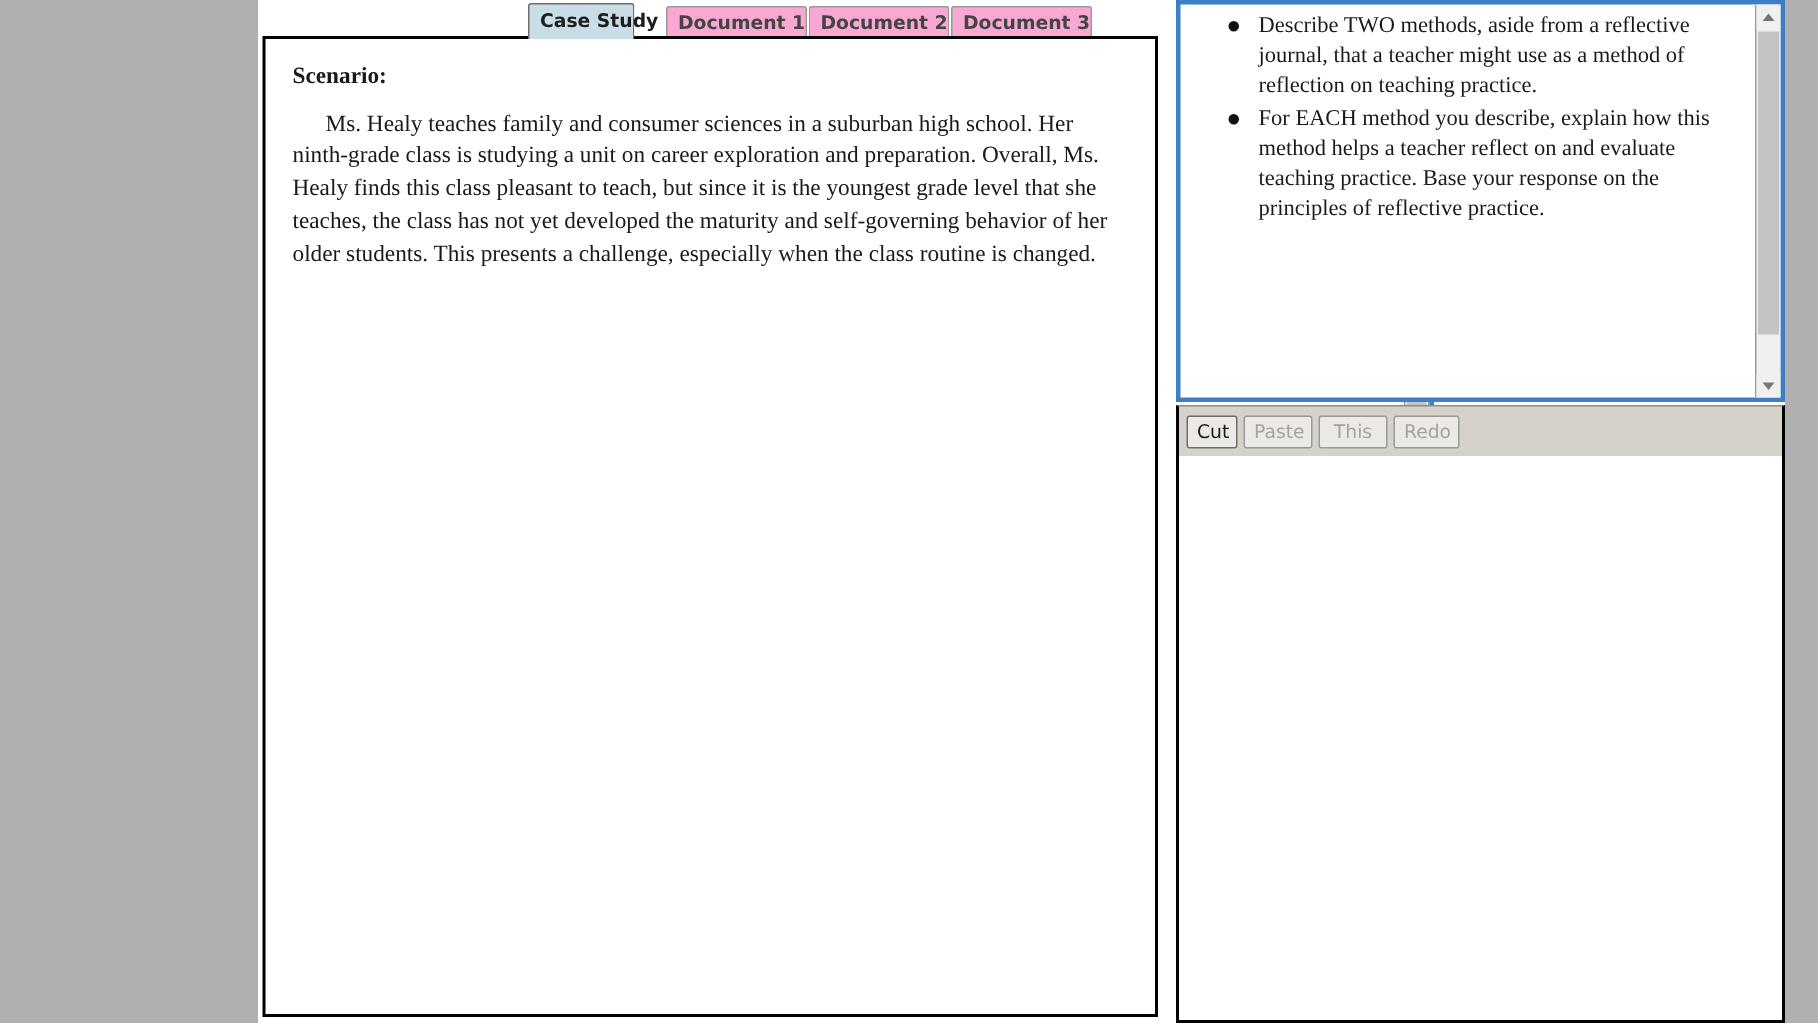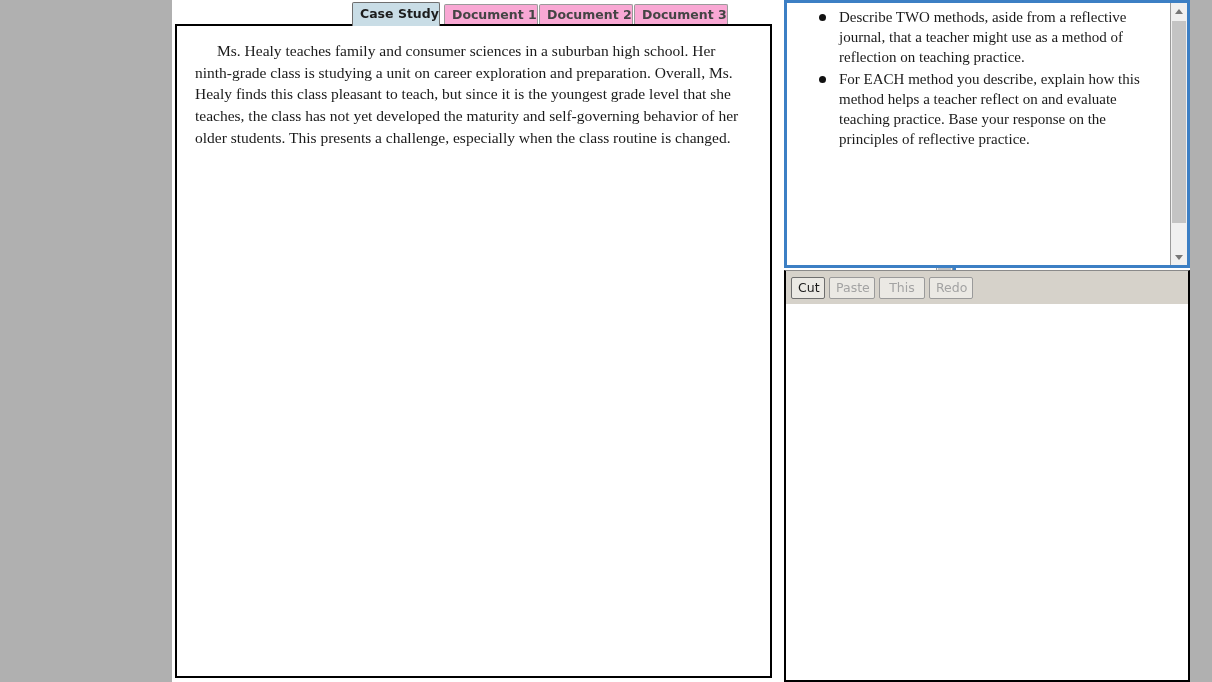--- a/index.html
+++ b/index.html
@@ -290,28 +290,29 @@
 <body>
 
 <div id="root">
 
   <div class="gutter gutter-left"></div>
   <div class="gutter gutter-right"></div>
 
   <div id="left-pane">
 
     <div id="tab-strip">
-      <div class="tab active" style="left:180px; width:88px;">Case Study</div>
+      <div class="tab active" style="left:180px; width:71px;">Case Study</div>
       <div class="tab" style="left:272px; width:94px;">Document 1</div>
       <div class="tab" style="left:367px; width:94px;">Document 2</div>
       <div class="tab" style="left:462px; width:94px;text-align:right;">Document 3</div>
     </div>
 
     <div id="stimulus-box">
       <div id="stimulus-inner">
+        <p id="scenario-heading">Scenario:</p>
         <p id="scenario-paragraph">Ms. Healy teaches family and consumer sciences in a suburban high school. Her ninth-grade class is studying a unit on career exploration and preparation. Overall, Ms. Healy finds this class pleasant to teach, but since it is the youngest grade level that she teaches, the class has not yet developed the maturity and self-governing behavior of her older students. This presents a challenge, especially when the class routine is changed.</p>
       </div>
     </div>
 
     <div id="left-scrollbar">
       <div class="sb-arrow up" style="top:0;">
         <span class="glyph"></span>
       </div>
       <div class="sb-thumb" style="top:18px; height:348px;"></div>
       <div class="sb-arrow down" style="bottom:16px;">

